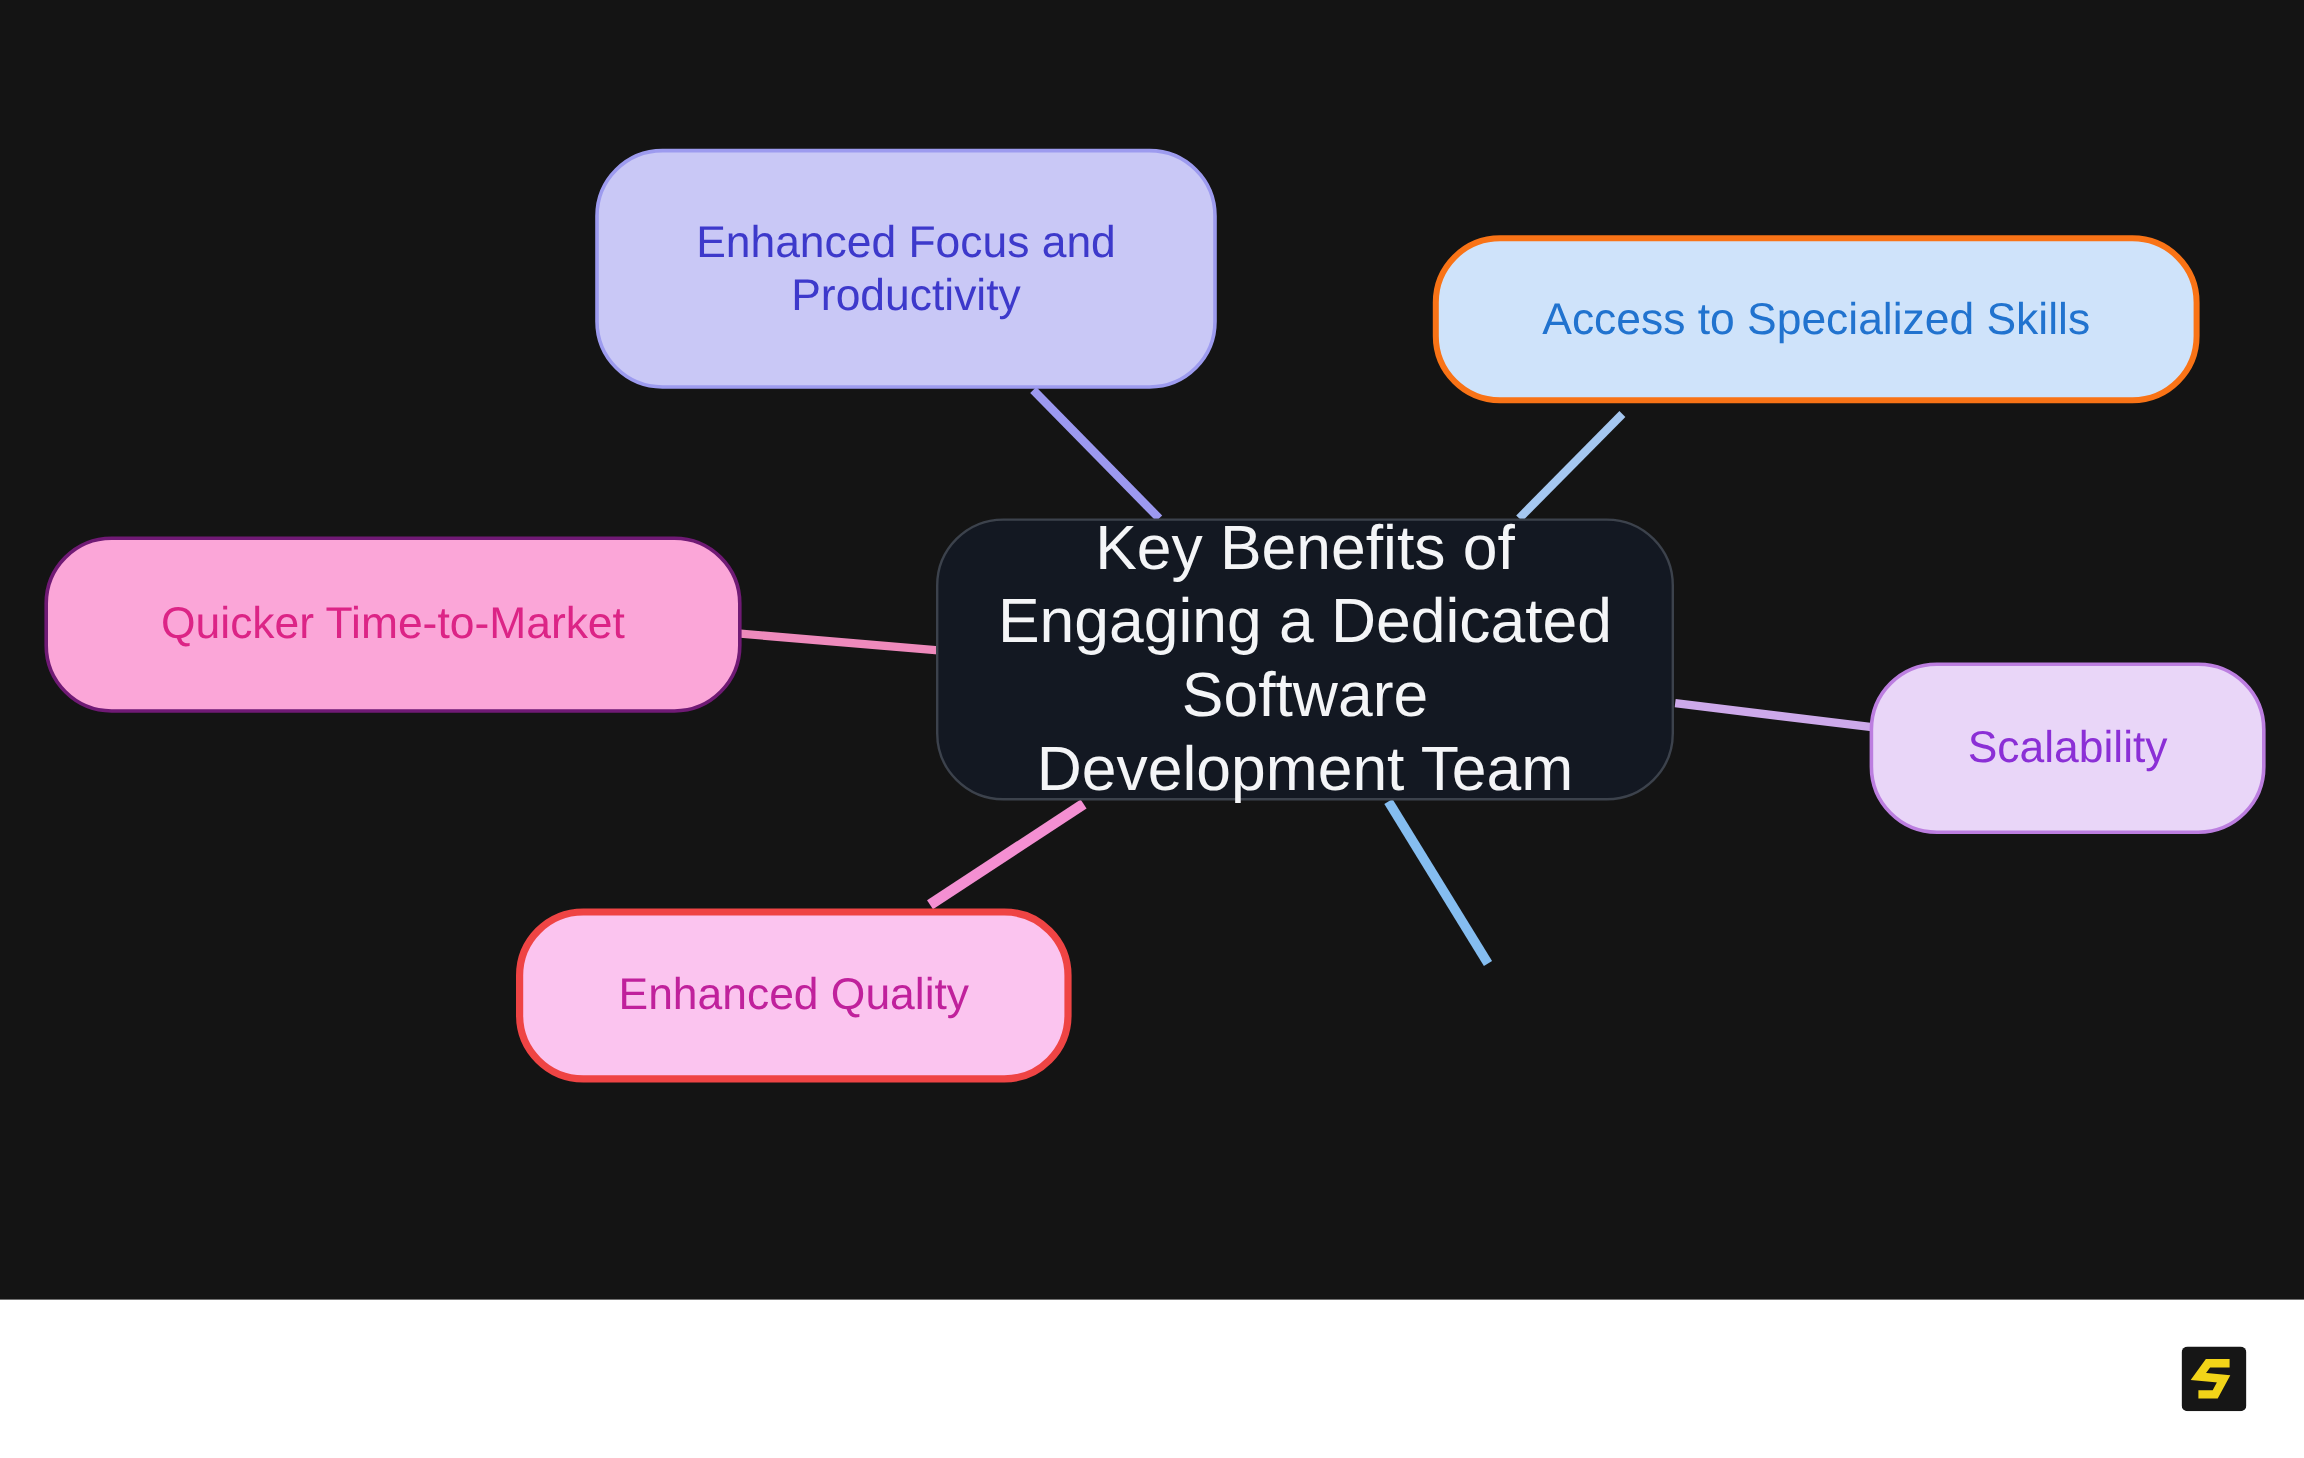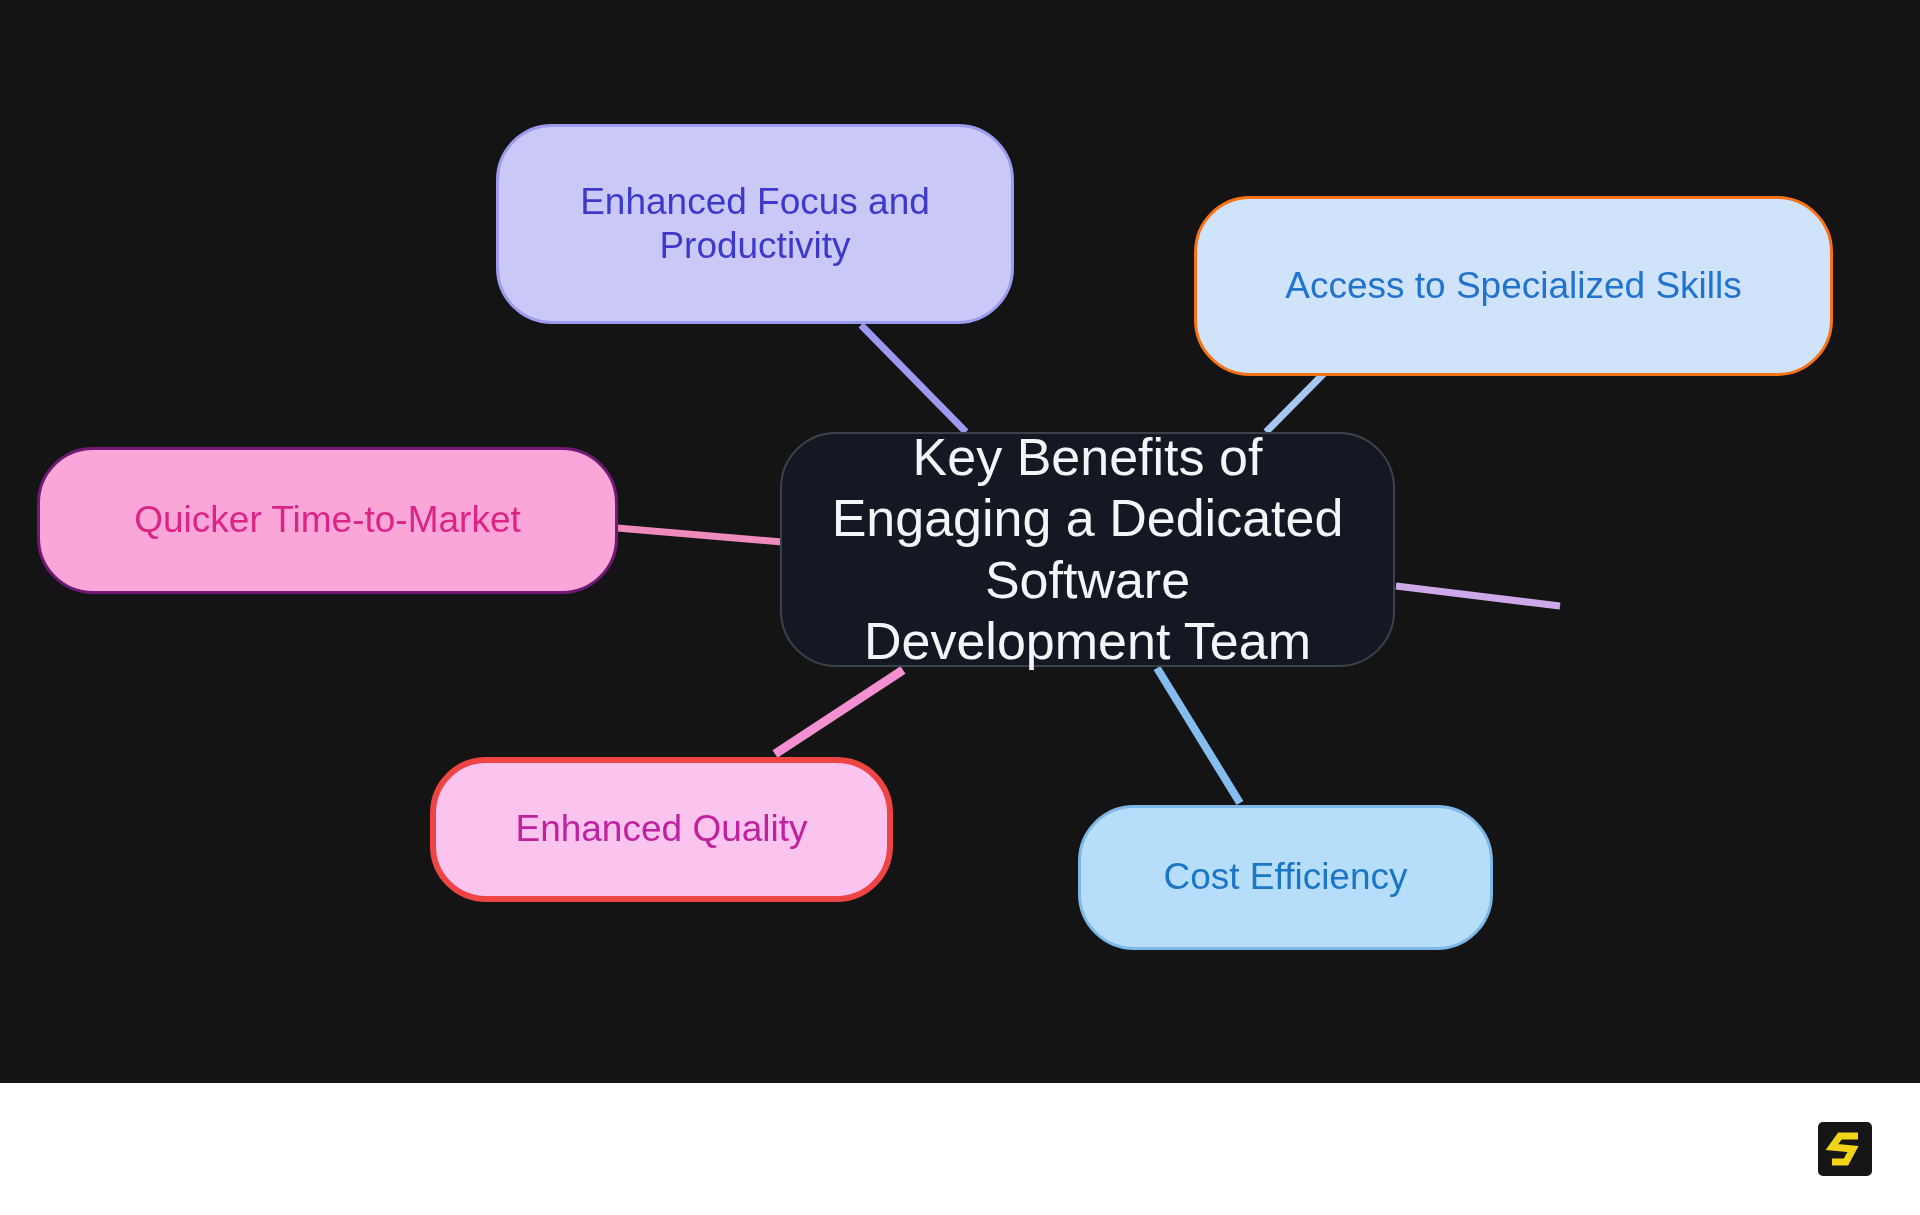--- a/index.html
+++ b/index.html
@@ -55,23 +55,23 @@
     left: 496px; top: 124px;
     width: 518px; height: 200px;
     background: #c9c8f6;
     border: 3px solid #9d9bef;
     color: #3d39cb;
     font-size: 37px;
   }
   .node--focus .node__label { max-width: 400px; }
   .node--access {
     left: 1194px; top: 196px;
-    width: 639px; height: 180px;
+    width: 639px; height: 140px;
     background: #cfe3fa;
-    border: 3px solid #f97316;
+    border: 5px solid #f97316;
     color: #2173cf;
     font-size: 37px;
   }
   .node--quicker {
     left: 37px; top: 447px;
     width: 581px; height: 147px;
     background: #fba6d8;
     border: 3px solid #701a75;
     color: #dc2486;
     font-size: 37px;
@@ -131,28 +131,28 @@
   </div>
 
   <div class="node node--access">
     <span class="node__label">Access to Specialized Skills</span>
   </div>
 
   <div class="node node--quicker">
     <span class="node__label">Quicker Time-to-Market</span>
   </div>
 
+  <div class="node node--scalability">
+    <span class="node__label">Scalability</span>
+  </div>
 
   <div class="node node--quality">
     <span class="node__label">Enhanced Quality</span>
   </div>
 
-  <div class="node node--cost">
-    <span class="node__label">Cost Efficiency</span>
-  </div>
 
   <div class="brand-badge">
     <svg width="54" height="54" viewBox="0 0 54 54" xmlns="http://www.w3.org/2000/svg">
       <rect x="0" y="0" width="54" height="54" rx="5" fill="#161616"></rect>
       <path d="M40 14 H22 L14 25 L35 27 L28 40 H14" fill="none" stroke="#f2d418" stroke-width="7" stroke-linejoin="miter" stroke-linecap="butt"></path>
     </svg>
   </div>
 
 </div>
 

